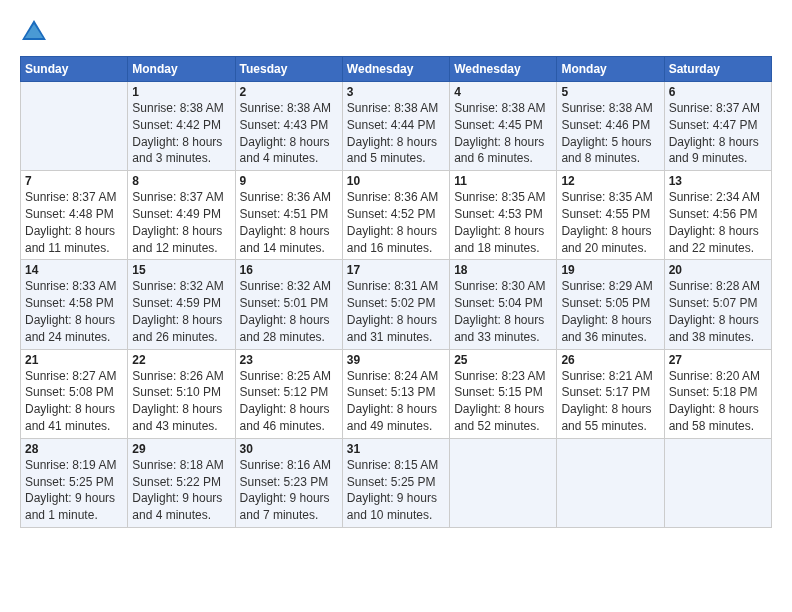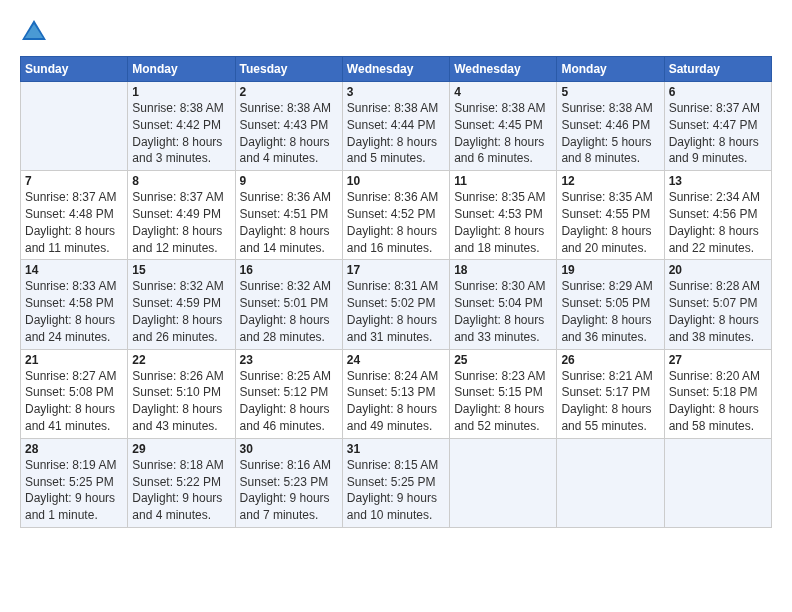--- a/index.html
+++ b/index.html
@@ -312,21 +312,21 @@
           </td>
           <td>
             <span class="day-num">23</span>
             <div class="day-info">
               <div>Sunrise: 8:25 AM</div>
               <div>Sunset: 5:12 PM</div>
               <div>Daylight: 8 hours and 46 minutes.</div>
             </div>
           </td>
           <td>
-            <span class="day-num">24</span>
+            <span class="day-num">39</span>
             <div class="day-info">
               <div>Sunrise: 8:24 AM</div>
               <div>Sunset: 5:13 PM</div>
               <div>Daylight: 8 hours and 49 minutes.</div>
             </div>
           </td>
           <td>
             <span class="day-num">25</span>
             <div class="day-info">
               <div>Sunrise: 8:23 AM</div>

